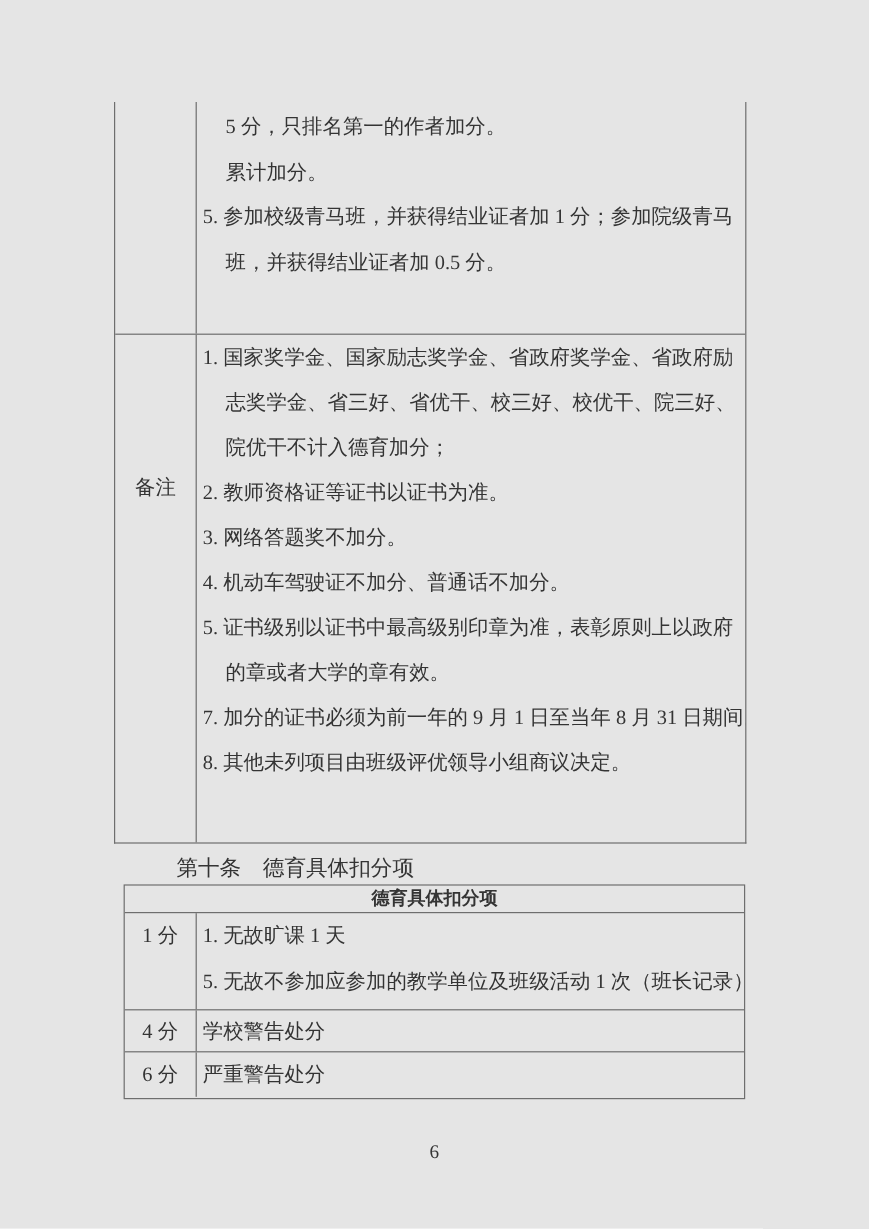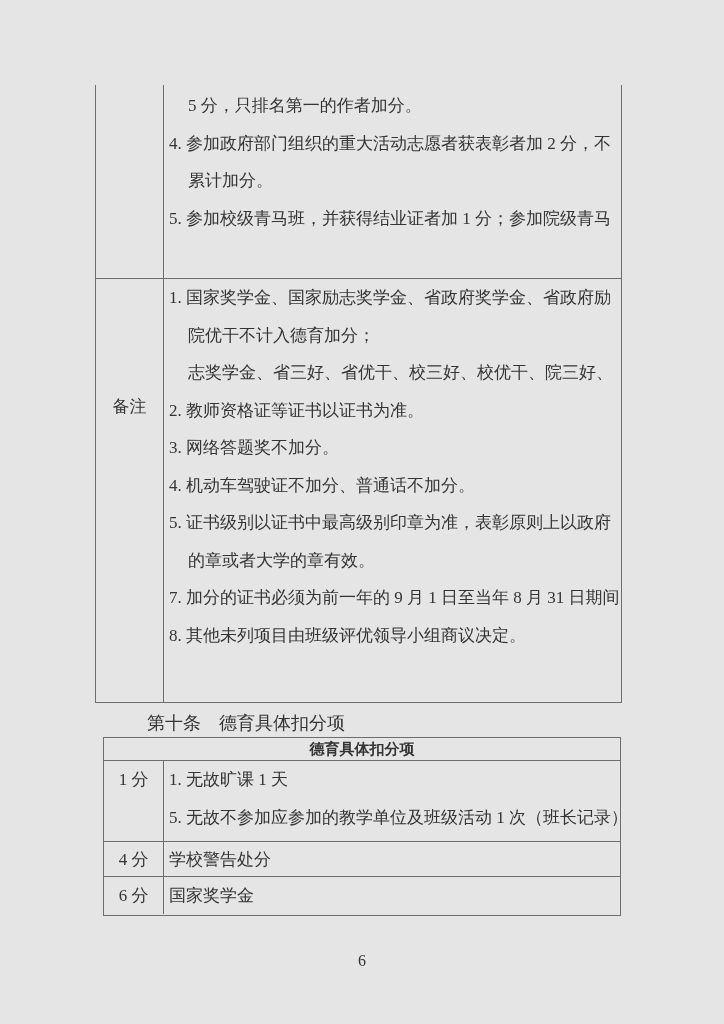--- a/index.html
+++ b/index.html
@@ -71,33 +71,33 @@
 </head>
 <body>
 
 <div class="page">
 
   <div class="t1">
     <div class="row row1">
       <div class="label-cell"></div>
       <div class="body-cell">
         <div class="line cont">5 分，只排名第一的作者加分。</div>
-        <div class="line num">4. 参加政府部门组织的重大活动志愿者获表彰者加 2 分，不</div>
         <div class="line cont">累计加分。</div>
         <div class="line num">5. 参加校级青马班，并获得结业证者加 1 分；参加院级青马</div>
+        <div class="line cont">班，并获得结业证者加 0.5 分。</div>
       </div>
     </div>
     <div class="row row2">
       <div class="label-cell">
         <div class="remarks-label">备注</div>
       </div>
       <div class="body-cell">
         <div class="line num">1. 国家奖学金、国家励志奖学金、省政府奖学金、省政府励</div>
+        <div class="line cont">志奖学金、省三好、省优干、校三好、校优干、院三好、</div>
         <div class="line cont">院优干不计入德育加分；</div>
-        <div class="line cont">志奖学金、省三好、省优干、校三好、校优干、院三好、</div>
         <div class="line num">2. 教师资格证等证书以证书为准。</div>
         <div class="line num">3. 网络答题奖不加分。</div>
         <div class="line num">4. 机动车驾驶证不加分、普通话不加分。</div>
         <div class="line num">5. 证书级别以证书中最高级别印章为准，表彰原则上以政府</div>
         <div class="line cont">的章或者大学的章有效。</div>
         <div class="line num">7. 加分的证书必须为前一年的 9 月 1 日至当年 8 月 31 日期间。</div>
         <div class="line num">8. 其他未列项目由班级评优领导小组商议决定。</div>
       </div>
     </div>
   </div>
@@ -115,20 +115,20 @@
     </div>
     <div class="trow trow-2">
       <div class="score-cell">4 分</div>
       <div class="dcell">
         <span class="line">学校警告处分</span>
       </div>
     </div>
     <div class="trow trow-3">
       <div class="score-cell">6 分</div>
       <div class="dcell">
-        <span class="line">国家奖学金</span>
+        <span class="line">严重警告处分</span>
       </div>
     </div>
   </div>
 
   <div class="pageno">6</div>
 
 </div>
 
 </body></html>

